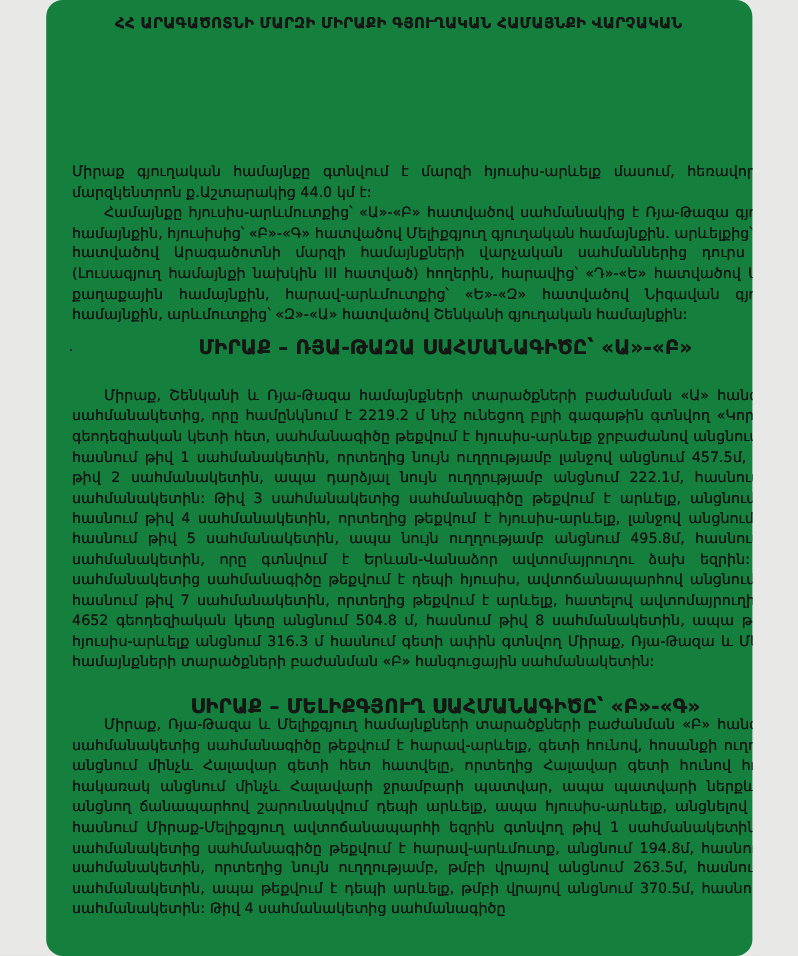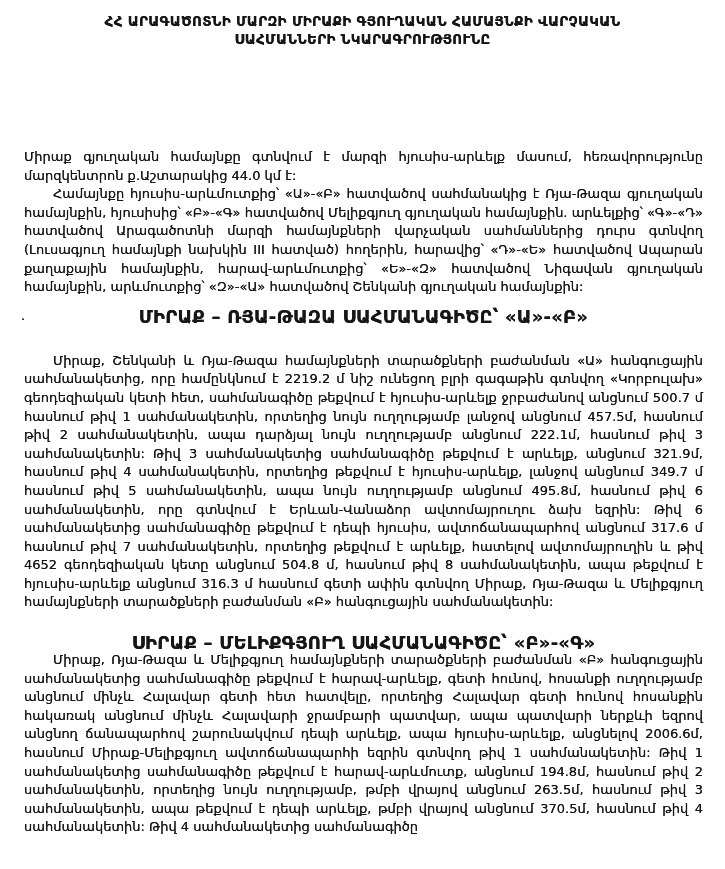--- a/index.html
+++ b/index.html
@@ -2,29 +2,30 @@
 <html><head>
 <meta charset="utf-8">
 <style>
   html, body {
     margin: 0;
     padding: 0;
     background: #e8e8e6;
   }
   .page {
     position: relative;
-    width: 725px;
+    width: 642px;
     height: 869px;
     margin: 0 auto;
-    background: #ffffff;
+    background: #15803d;
     overflow: hidden;
     color: #161616;
     font-family: "DejaVu Sans", sans-serif;
     
     text-shadow: 0 0 0.35px rgba(10,10,10,0.85);
+    border-radius: 15px;
   }
   .title-block {
     position: absolute;
     top: 13px;
     left: 0;
     width: 100%;
     text-align: center;
     font-weight: bold;
     font-size: 13.5px;
     line-height: 17.5px;
@@ -69,21 +70,20 @@
     color: #222;
   }
 </style>
 </head>
 <body>
 
 <div class="page">
 
   <div class="title-block">
     <div>ՀՀ ԱՐԱԳԱԾՈՏՆԻ ՄԱՐԶԻ ՄԻՐԱՔԻ ԳՅՈՒՂԱԿԱՆ ՀԱՄԱՅՆՔԻ ՎԱՐՉԱԿԱՆ</div>
-    <div>ՍԱՀՄԱՆՆԵՐԻ ՆԿԱՐԱԳՐՈՒԹՅՈՒՆԸ</div>
   </div>
 
   <span class="stray-mark">.</span>
 
   <div class="content">
 
     <p>Միրաք գյուղական համայնքը գտնվում է մարզի հյուսիս-արևելք մասում, հեռավորությունը մարզկենտրոն ք.Աշտարակից 44.0 կմ է:</p>
 
     <p class="indent">Համայնքը հյուսիս-արևմուտքից՝ «Ա»-«Բ» հատվածով սահմանակից է Ռյա-Թազա գյուղական համայնքին, հյուսիսից՝ «Բ»-«Գ» հատվածով Մելիքգյուղ գյուղական համայնքին. արևելքից՝ «Գ»-«Դ» հատվածով Արագածոտնի մարզի համայնքների վարչական սահմաններից դուրս գտնվող (Լուսագյուղ համայնքի նախկին III հատված) հողերին, հարավից՝ «Դ»-«Ե» հատվածով Ապարան քաղաքային համայնքին, հարավ-արևմուտքից՝ «Ե»-«Զ» հատվածով Նիգավան գյուղական համայնքին, արևմուտքից՝ «Զ»-«Ա» հատվածով Շենկանի գյուղական համայնքին:</p>
 

